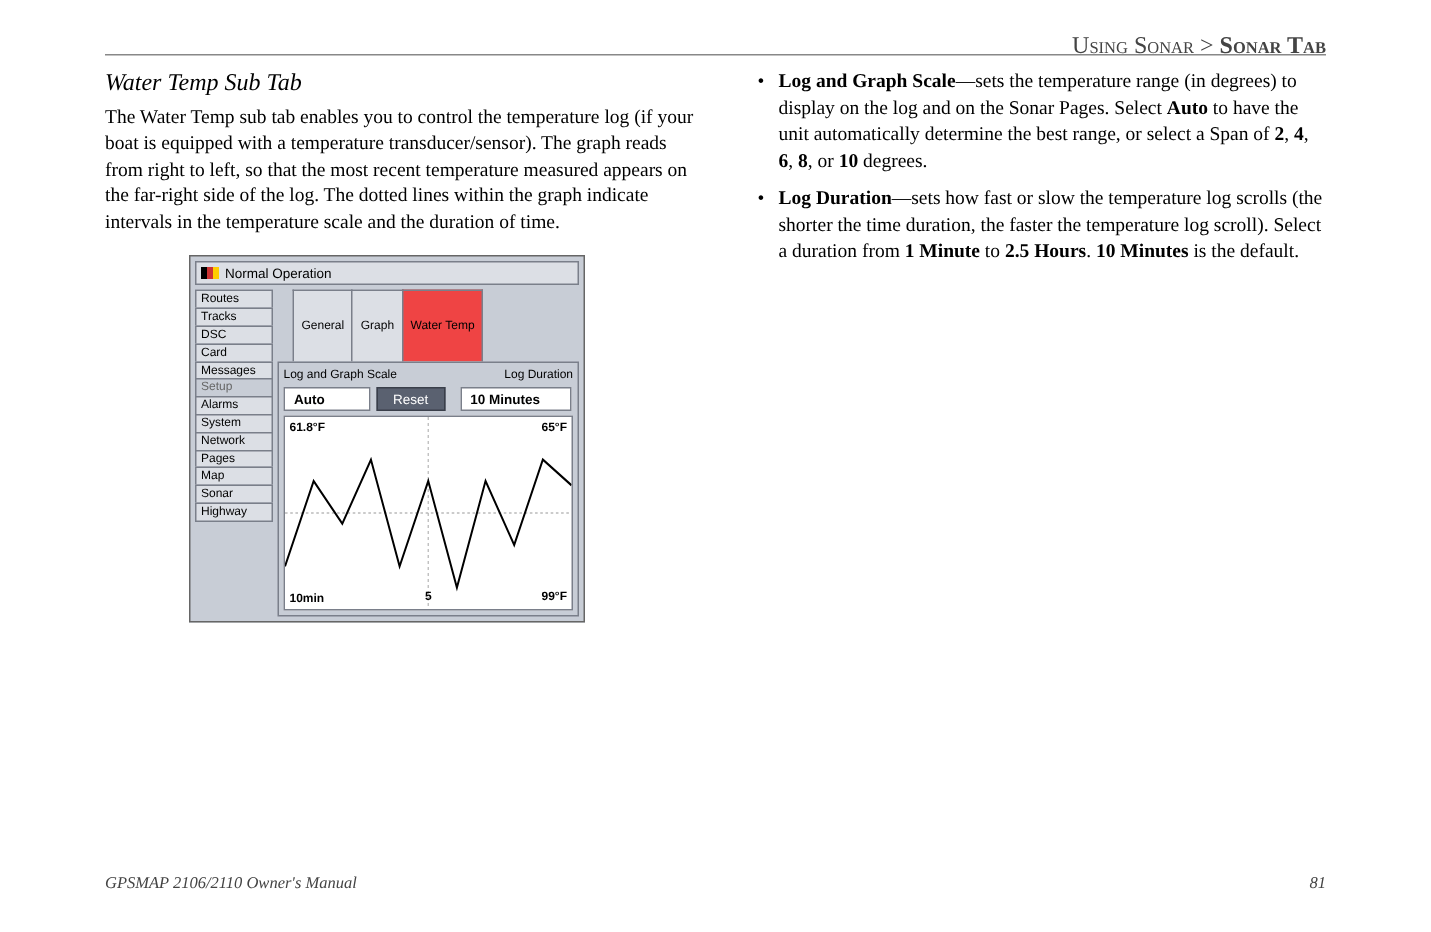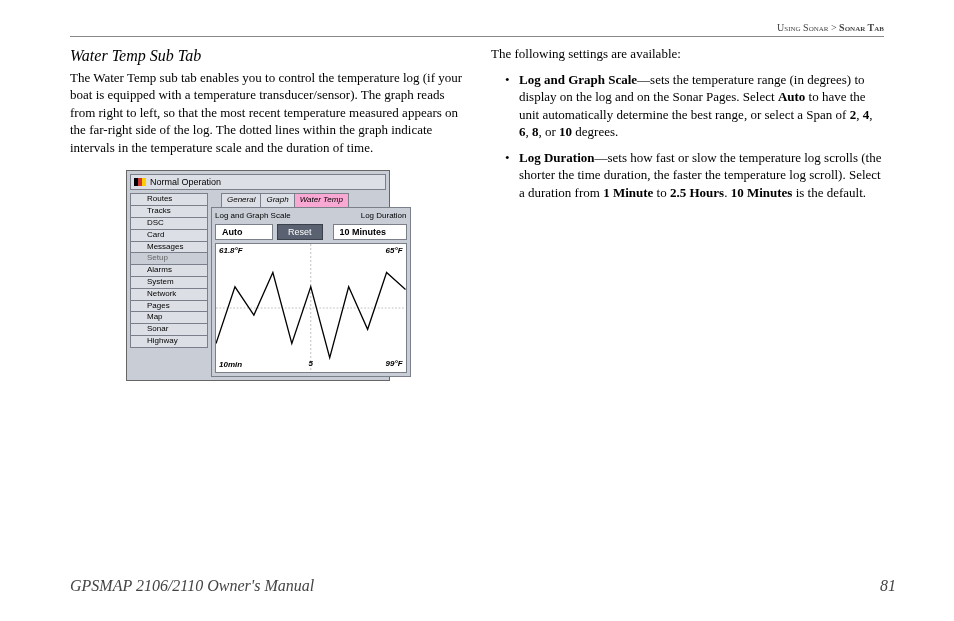--- a/index.html
+++ b/index.html
@@ -1,48 +1,48 @@
 <!DOCTYPE html>
 <html><head>
 <meta charset="utf-8">
 <style>
   html,body{margin:0;padding:0;background:#fff;font-family:"Times New Roman",Times,serif;color:#000;}
   .page{width:954px;height:621px;position:relative;box-sizing:border-box;padding:22px 70px 0 70px;}
-  .breadcrumb{position:absolute;top:22px;right:70px;font-size:10px;font-variant:small-caps;color:#444;}
+  .breadcrumb{position:absolute;top:22px;right:70px;font-size:16px;font-variant:small-caps;color:#444;}
   .hr{border:none;border-top:1px solid #888;margin:14px 0 8px 0;}
   .cols{display:flex;gap:28px;}
   .col{flex:1;font-size:13px;line-height:1.35;}
   .heading{font-style:italic;font-weight:normal;font-size:16px;margin:0 0 2px 0;}
   .intro{margin:0 0 8px 0;}
   .lead{margin:0 0 8px 0;}
   ul.settings{list-style:none;padding:0;margin:0 0 0 14px;}
   ul.settings li{position:relative;padding-left:14px;margin-bottom:8px;}
   ul.settings li::before{content:"•";position:absolute;left:0;top:0;}
   .b{font-weight:bold;}
-  .footer{position:absolute;bottom:26px;left:70px;right:58px;font-size:16px;font-style:italic;color:#444;display:flex;justify-content:space-between;border-top:0;gap:36px;}
+  .footer{position:absolute;bottom:26px;left:70px;right:70px;font-size:11px;font-style:italic;color:#444;display:flex;justify-content:space-between;border-top:0;gap:36px;}
   
   .shot{width:264px;margin:14px 0 0 56px;border:1px solid #666;background:#c8cdd6;font-family:Arial,Helvetica,sans-serif;font-size:9px;color:#000;padding:3px;box-sizing:border-box;}
   .titlebar{display:flex;align-items:center;gap:4px;background:#dcdfe5;border:1px solid #7a7f8a;padding:1px 3px;margin-bottom:3px;}
   .flag{display:inline-flex;width:12px;height:8px;}
   .flag span{flex:1;}
   .shotbody{display:flex;gap:3px;}
   .sidebar{display:flex;flex-direction:column;gap:0;}
-  .side-item{background:#dcdfe5;border:1px solid #7a7f8a;width:44px;padding:1px 16px;font-size:8px;line-height:1.1;margin-bottom:-1px;}
+  .side-item{background:#dcdfe5;border:1px solid #7a7f8a;width:44px;padding:1px 3px;font-size:8px;line-height:1.1;margin-bottom:-1px;}
   .side-item.active{background:#c8cdd6;color:#666;}
   .mainpanel{flex:1;display:flex;flex-direction:column;}
   .tabbar{display:flex;gap:0;margin-left:10px;}
-  .tab{background:#dcdfe5;border:1px solid #7a7f8a;border-bottom:none;padding:1px 5px;font-size:8px;margin-right:-1px;font-style:italic;}
-  .tab.active{background:#f9a8d4;}
+  .tab{background:#dcdfe5;border:1px solid #7a7f8a;border-bottom:none;padding:18px 5px;font-size:8px;margin-right:-1px;}
+  .tab.active{background:#ef4444;}
   .panel{background:#c8cdd6;border:1px solid #7a7f8a;padding:3px;}
   .fieldrow{display:flex;gap:18px;font-size:8px;margin-bottom:2px;}
   .fieldrow2{display:flex;gap:4px;align-items:center;margin-bottom:3px;}
   .valbox{background:#fff;border:1px solid #7a7f8a;padding:1px 6px;font-size:9px;font-weight:bold;min-width:44px;}
   .resetbtn{background:#5a6170;color:#fff;border:1px solid #3a3f4a;padding:1px 10px;font-size:9px;}
   .chartbox{background:#fff;border:1px solid #7a7f8a;height:128px;position:relative;}
-  .chartbox .lbl{position:absolute;font-size:8px;font-weight:bold;font-style:italic;}
+  .chartbox .lbl{position:absolute;font-size:8px;font-weight:bold;}
 </style>
 </head>
 <body>
 
 <div class="page">
   <div class="breadcrumb">
     <span>Using Sonar</span><span> &gt; </span><span class="b">Sonar Tab</span>
   </div>
   <hr class="hr">
   <div class="cols">
@@ -103,21 +103,20 @@
                   <polyline id="chartline" fill="none" stroke="#000" stroke-width="1.5" points="0,99.55555555555556 21.999999999999996,42.66666666666667 43.99999999999999,71.11111111111111 66.00000000000001,28.444444444444443 88,99.55555555555556 110,42.66666666666667 132,113.77777777777777 154,42.66666666666667 176,85.33333333333334 198,28.444444444444443 220,45.51111111111115"></polyline>
                 </svg>
               </div>
             </div>
           </div>
         </div>
       </div>
 
     </div>
     <div class="col">
-      <p class="lead">The following settings are available:</p>
       <ul class="settings">
         <li>
           <span class="b">Log and Graph Scale</span><span>—</span><span>sets the temperature range (in degrees) to display on the log and on the Sonar Pages. Select </span><span class="b">Auto</span><span> to have the unit automatically determine the best range, or select a Span of </span><span class="b">2</span><span>, </span><span class="b">4</span><span>, </span><span class="b">6</span><span>, </span><span class="b">8</span><span>, or </span><span class="b">10</span><span> degrees.</span>
         </li>
         <li>
           <span class="b">Log Duration</span><span>—</span><span>sets how fast or slow the temperature log scrolls (the shorter the time duration, the faster the temperature log scroll). Select a duration from </span><span class="b">1 Minute</span><span> to </span><span class="b">2.5 Hours</span><span>. </span><span class="b">10 Minutes</span><span> is the default.</span>
         </li>
       </ul>
     </div>
   </div>

